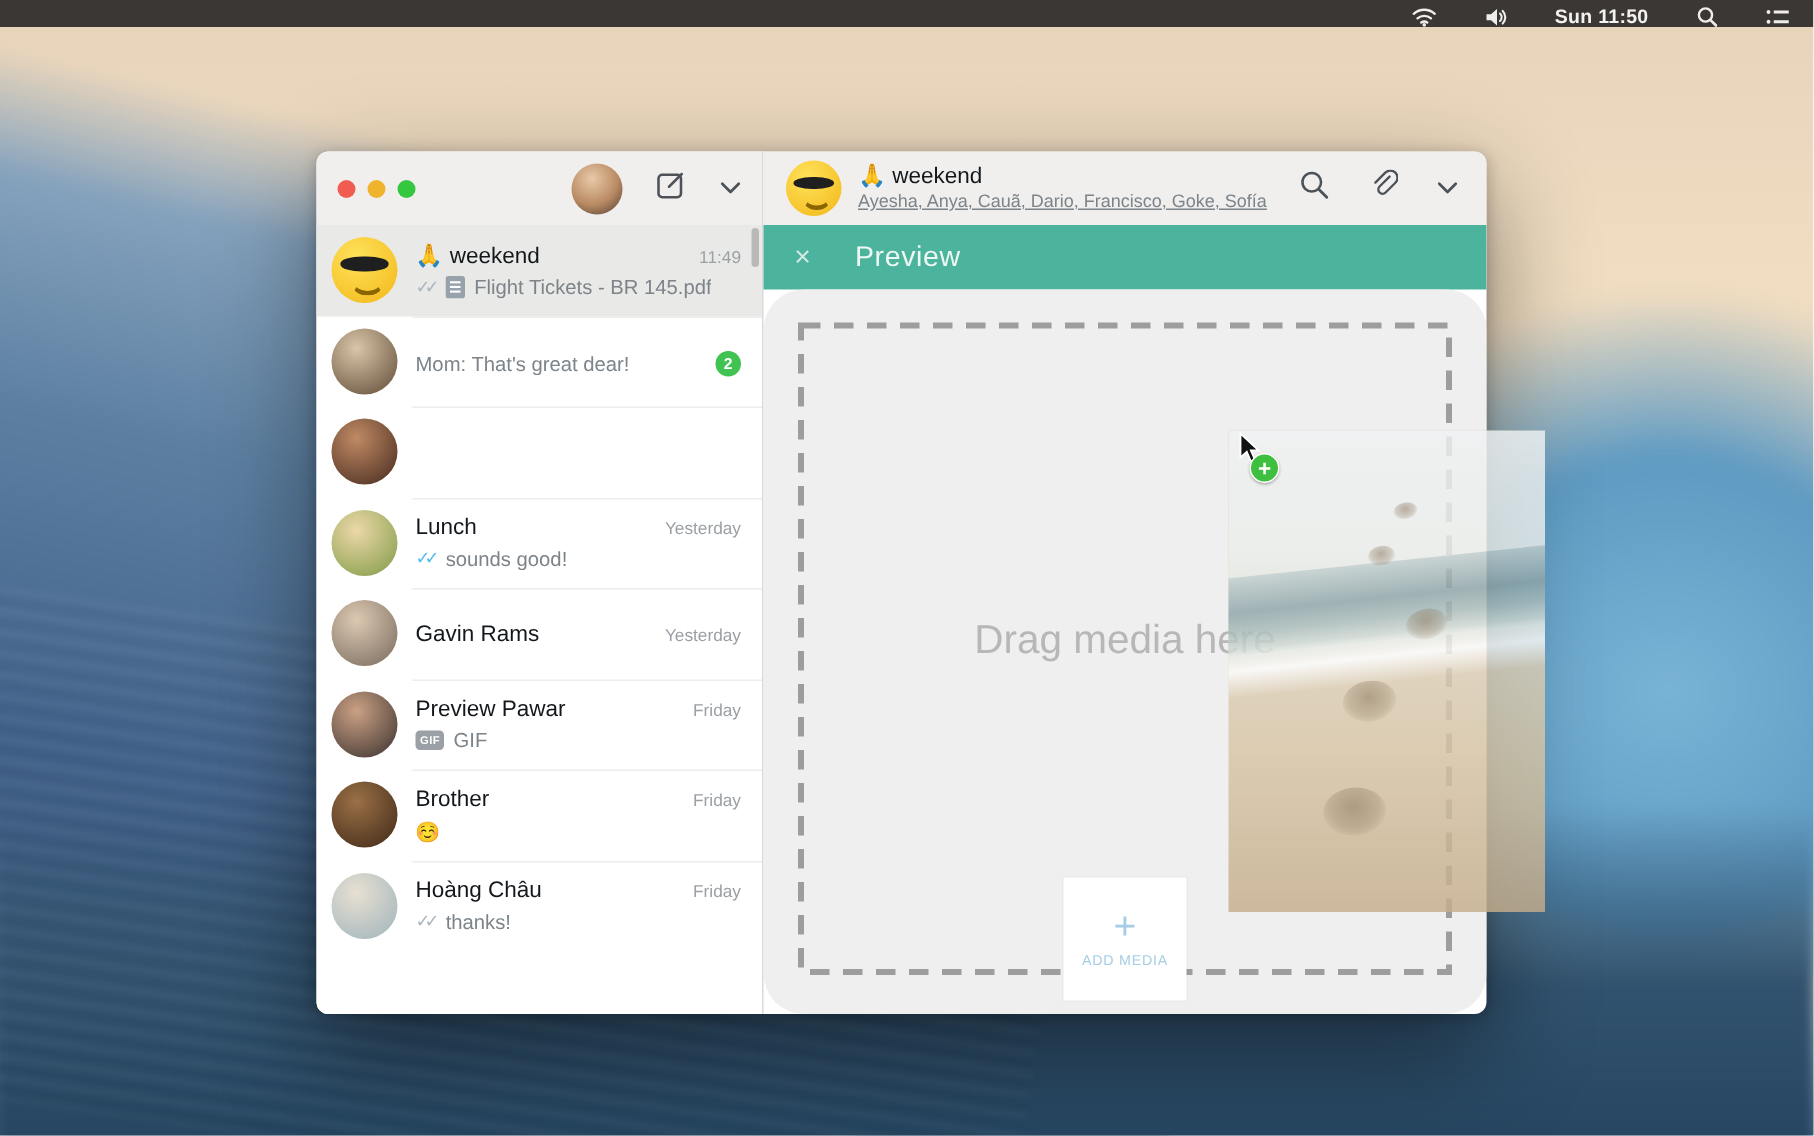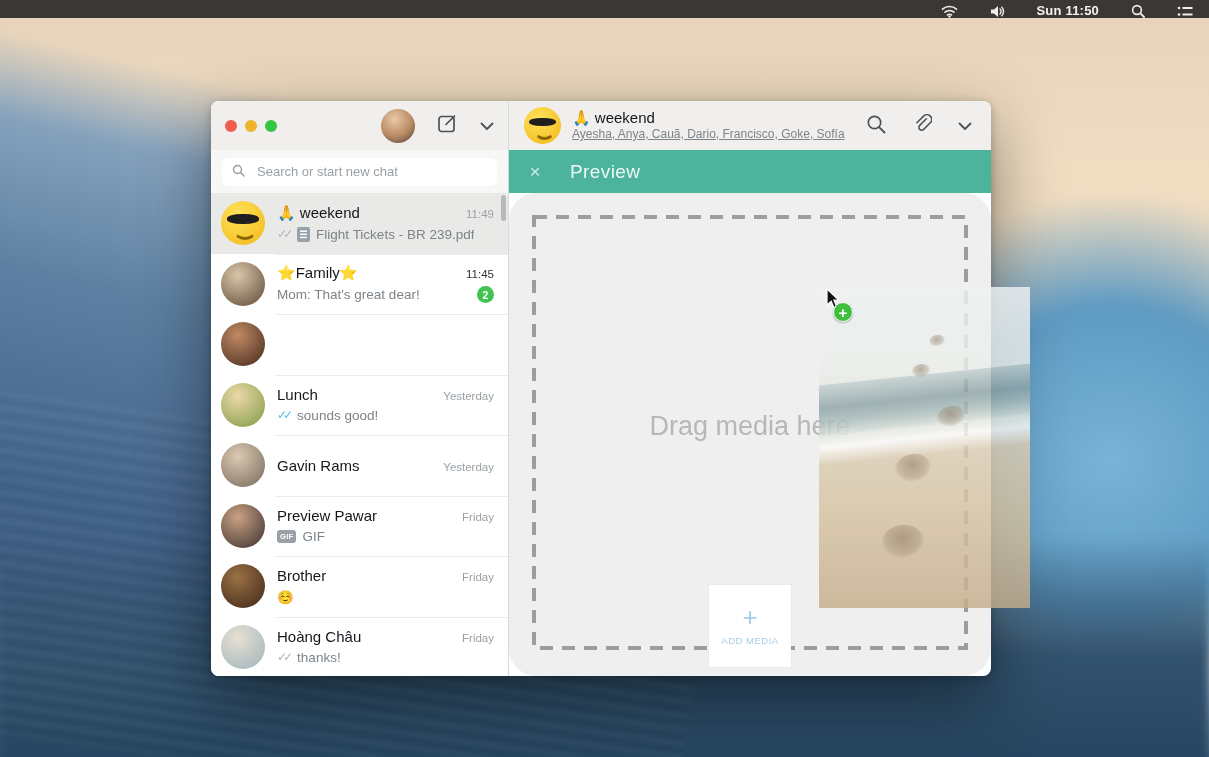--- a/index.html
+++ b/index.html
@@ -182,64 +182,49 @@
               </svg>
           </span>
           <span>
             <svg width="14" height="9" viewBox="0 0 14 9">
                 <polyline points="1.5,1.5 7,7 12.5,1.5" fill="none" stroke="#4c5257" stroke-width="1.8" stroke-linecap="round" stroke-linejoin="round"></polyline>
               </svg>
           </span>
         </div>
       </div>
 
-      <div class="search-strip">
-        <div class="search-box">
-          <span>
-            <svg width="13" height="13" viewBox="0 0 13 13">
-                <circle cx="5.5" cy="5.5" r="4" fill="none" stroke="#9aa0a5" stroke-width="1.4"></circle>
-                <line x1="8.6" y1="8.6" x2="12" y2="12" stroke="#9aa0a5" stroke-width="1.5" stroke-linecap="round"></line>
-              </svg>
-          </span>
-          <input type="text" placeholder="Search or start new chat" style="">
-        </div>
-      </div>
 
       <div class="chat-list" id="chat-list">
 
   <div class="chat-row selected">
     <div class="avatar sunglasses" style="background: radial-gradient(circle at 38% 30%, rgb(255, 226, 90) 0%, rgb(242, 183, 24) 100%);"></div>
     <div class="row-main">
       <div class="row-top">
         <span class="chat-name">🙏 weekend</span>
         <span class="chat-time">11:49</span>
       </div>
       <div class="row-bottom">
         <span class="ticks delivered">✓✓</span>
         <span class="picon">
                   <svg width="13" height="15" viewBox="0 0 13 15">
                     <rect width="13" height="15" rx="2" fill="#97a2ab"></rect>
                     <rect x="3" y="3.5" width="7" height="1.4" fill="#fff"></rect>
                     <rect x="3" y="6.6" width="7" height="1.4" fill="#fff"></rect>
                     <rect x="3" y="9.7" width="7" height="1.4" fill="#fff"></rect>
                   </svg>
                 </span>
-        <span class="chat-preview">Flight Tickets - BR 239.pdf</span>
+        <span class="chat-preview">Flight Tickets - BR 145.pdf</span>
 
       </div>
     </div>
   </div>
 
   <div class="chat-row">
     <div class="avatar" style="background: radial-gradient(circle at 38% 30%, rgb(217, 198, 169) 0%, rgb(95, 74, 53) 100%);"></div>
     <div class="row-main">
-      <div class="row-top">
-        <span class="chat-name">⭐Family⭐</span>
-        <span class="chat-time strong">11:45</span>
-      </div>
       <div class="row-bottom">
 
         <span class="chat-preview">Mom: That's great dear!</span>
         <span class="unread-badge">2</span>
       </div>
     </div>
   </div>
 
   <div class="chat-row">
     <div class="avatar" style="background: radial-gradient(circle at 38% 30%, rgb(192, 138, 100) 0%, rgb(69, 41, 29) 100%);"></div>

